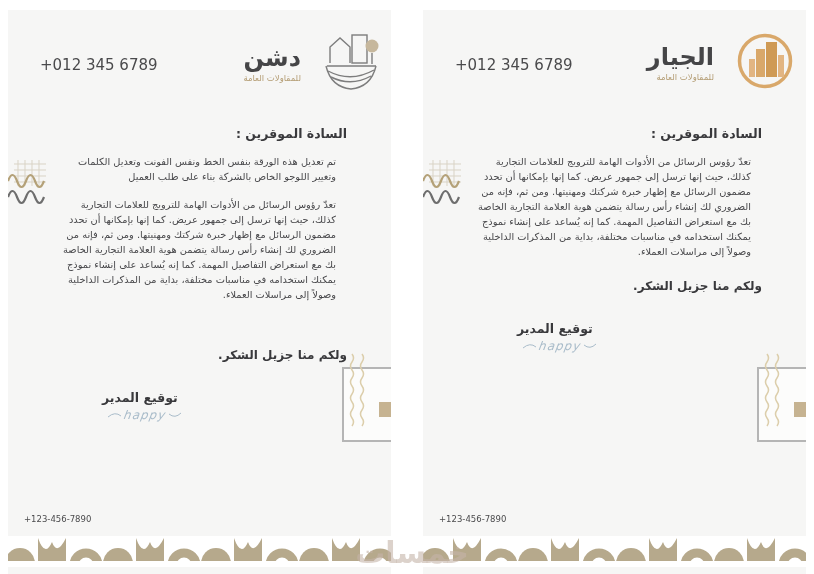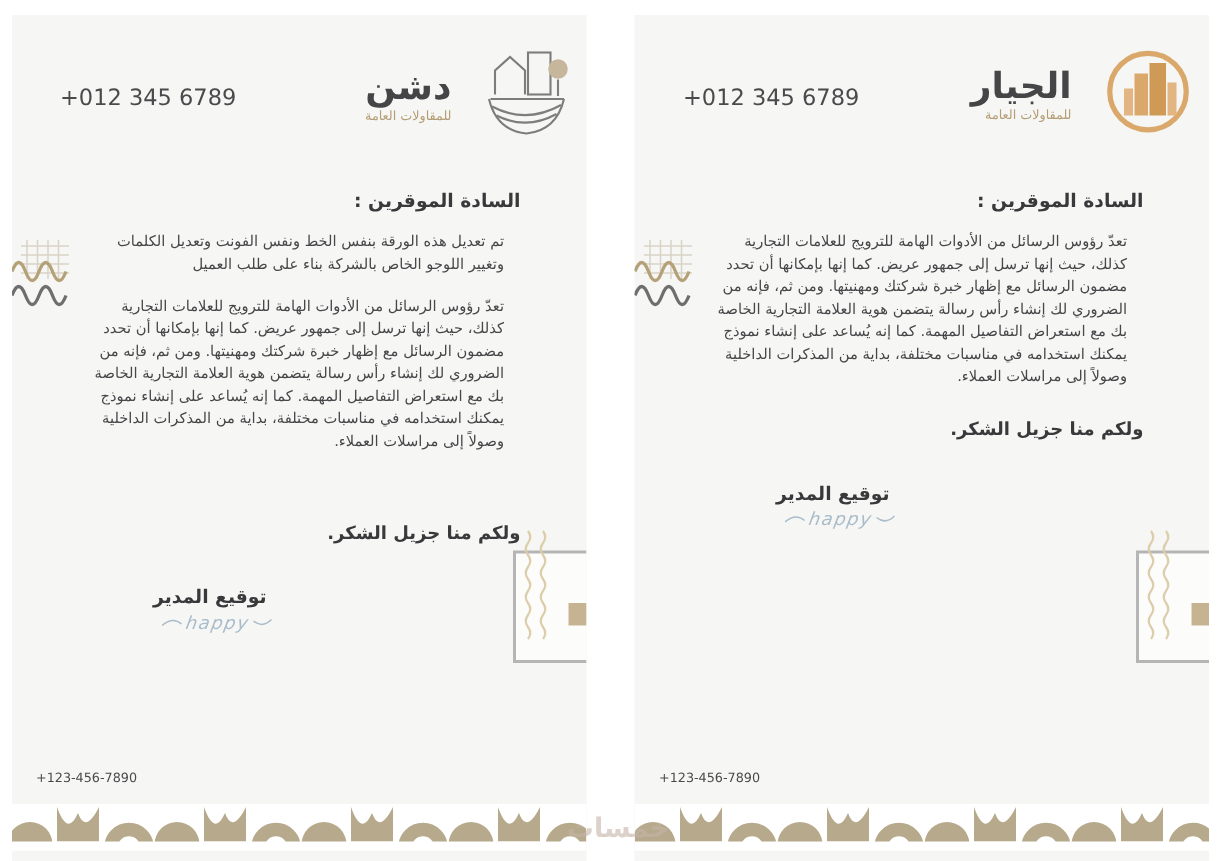--- a/index.html
+++ b/index.html
@@ -44,21 +44,21 @@
     position:absolute;top:504px;left:16px;font-size:8.5px;color:#4a4a4c;direction:ltr;
   }
 
   
   .decor-wave{position:absolute;left:-2px;top:150px;width:40px;height:48px;}
   .decor-frame{position:absolute;right:0;top:340px;width:62px;height:106px;}
   .pattern-band{position:absolute;top:526px;left:0;width:383px;height:31px;background:#ffffff;}
 
   .watermark{
     position:absolute;left:348px;top:538px;width:128px;height:30px;
-    font-size:18px;font-weight:bold;color:rgba(197,180,168,.6);
+    font-size:30px;font-weight:bold;color:rgba(197,180,168,.6);
     text-align:center;direction:rtl;z-index:4;line-height:30px;
   }
 </style>
 </head>
 <body>
 
 <div class="canvas">
 
   <div class="page page-left" lang="ar">
 

